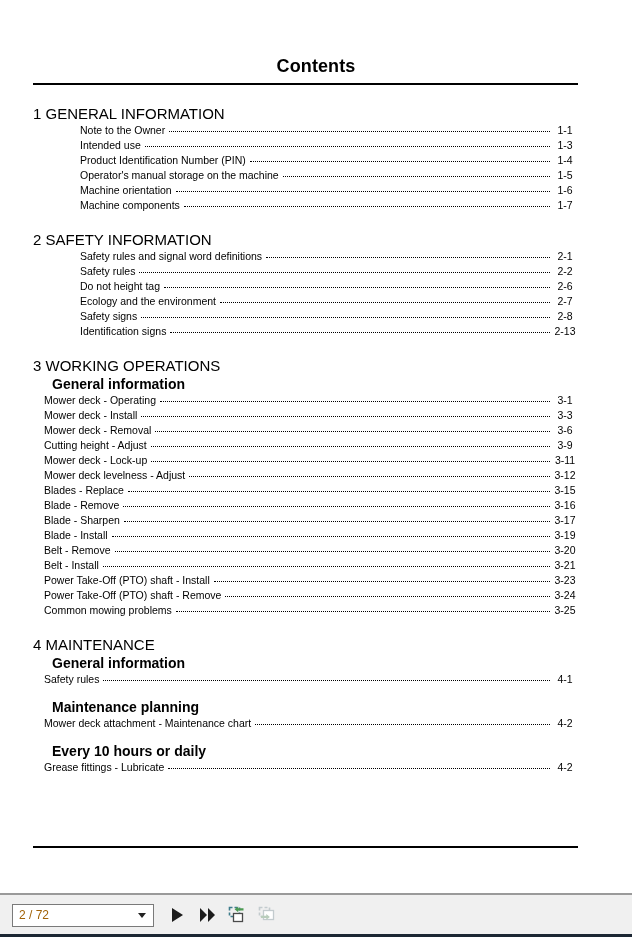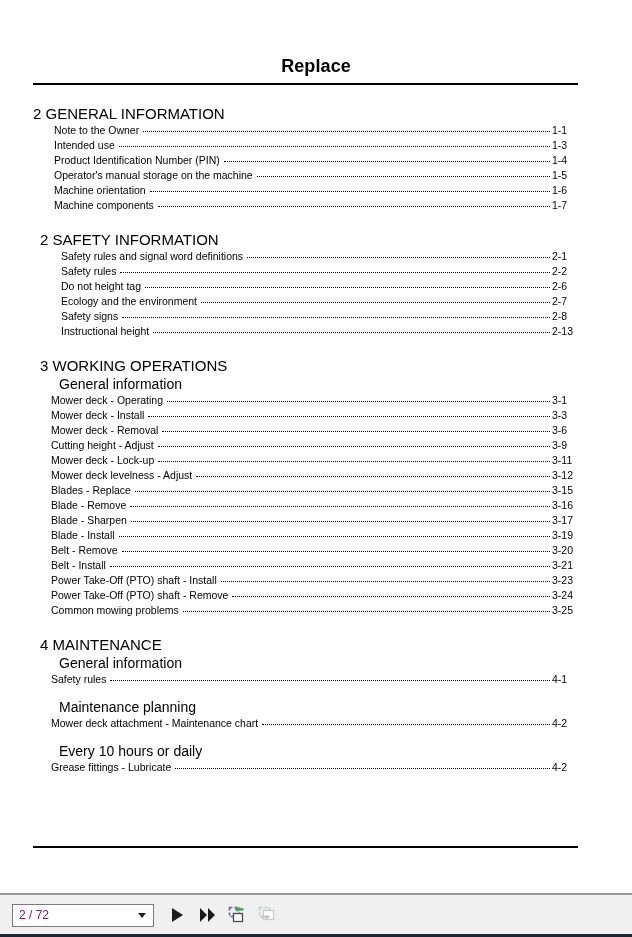--- a/index.html
+++ b/index.html
@@ -49,34 +49,35 @@
 
   #toc {
     position: absolute;
     left: 0;
     top: 104px;
     width: 632px;
   }
 
   
   .chapter { margin: 0; padding: 0; }
-  .chapter + .chapter { margin-top: 17px; margin-left: 7px; }
+  .chapter + .chapter { margin-top: 17px; }
 
   .chapter-title {
     font-size: 15px;
     line-height: 19px;
     padding-left: 33px;
     white-space: nowrap;
   }
 
   .group-title {
     font-size: 14px;
     line-height: 18px;
     padding-left: 52px;
     white-space: nowrap;
+    font-weight: bold;
   }
   .group + .group { margin-top: 11px; }
 
   
   .entry {
     display: flex;
     align-items: baseline;
     font-size: 10.5px;
     line-height: 15px;
     white-space: nowrap;
@@ -88,27 +89,27 @@
   .entry .leader {
     flex: 1 1 auto;
     border-bottom: 1px dotted #000000;
     position: relative;
     top: -2px;
     margin: 0 2px;
     min-width: 8px;
   }
   .entry .pageno {
     flex: 0 0 auto;
-    text-align: left;
+    text-align: center;
     width: 26px;
     padding-right: 54px;
   }
 
   
-  .lvl1 { padding-left: 54px; }
+  .lvl1 { padding-left: 80px; }
   .lvl2 { padding-left: 44px; }
 
   
   #toolbar {
     position: absolute;
     left: 0;
     top: 893px;
     width: 632px;
     height: 44px;
     background: #f0f0f0;
@@ -138,21 +139,21 @@
     width: 142px;
     height: 23px;
     background: #ffffff;
     border: 1px solid #7a7a7a;
     box-sizing: border-box;
     position: relative;
     display: flex;
     align-items: center;
     font-size: 12px;
     padding-left: 6px;
-    color: #701a75;
+    color: #a16207;
   }
   .page-select .caret {
     position: absolute;
     right: 7px;
     top: 50%;
     margin-top: -2px;
     width: 0;
     height: 0;
     border-left: 4px solid transparent;
     border-right: 4px solid transparent;
@@ -181,27 +182,27 @@
     border-bottom: 7px solid transparent;
     border-left: 7px solid #1b1b1b;
   }
   .dbl { display: flex; align-items: center; gap: 1px; }
 </style>
 </head>
 <body>
 
 <div id="page">
 
-  <div class="doc-title">Replace</div>
+  <div class="doc-title">Contents</div>
 
   <div class="rule rule-top"></div>
 
   <div id="toc">
       <div class="chapter">
-        <div class="chapter-title">2 GENERAL INFORMATION</div>
+        <div class="chapter-title">1 GENERAL INFORMATION</div>
         <div class="group">
           <div class="entry lvl1">
             <span class="label">Note to the Owner</span>
             <span class="leader"></span>
             <span class="pageno">1-1</span>
           </div>
           <div class="entry lvl1">
             <span class="label">Intended use</span>
             <span class="leader"></span>
             <span class="pageno">1-3</span>
@@ -250,21 +251,21 @@
             <span class="label">Ecology and the environment</span>
             <span class="leader"></span>
             <span class="pageno">2-7</span>
           </div>
           <div class="entry lvl1">
             <span class="label">Safety signs</span>
             <span class="leader"></span>
             <span class="pageno">2-8</span>
           </div>
           <div class="entry lvl1">
-            <span class="label">Instructional height</span>
+            <span class="label">Identification signs</span>
             <span class="leader"></span>
             <span class="pageno">2-13</span>
           </div>
         </div>
       </div>
       <div class="chapter">
         <div class="chapter-title">3 WORKING OPERATIONS</div>
         <div class="group">
           <div class="group-title">General information</div>
           <div class="entry lvl2">

